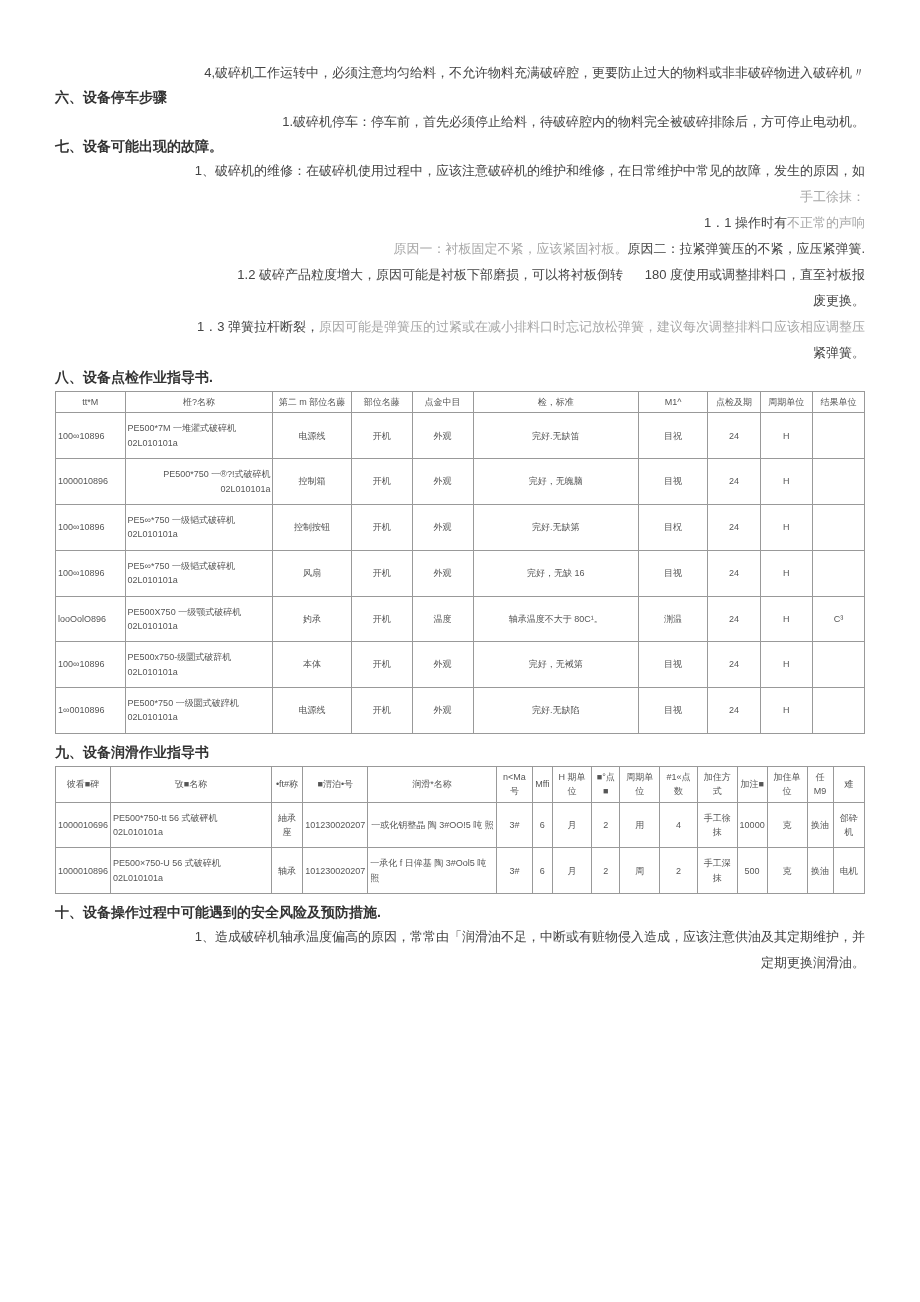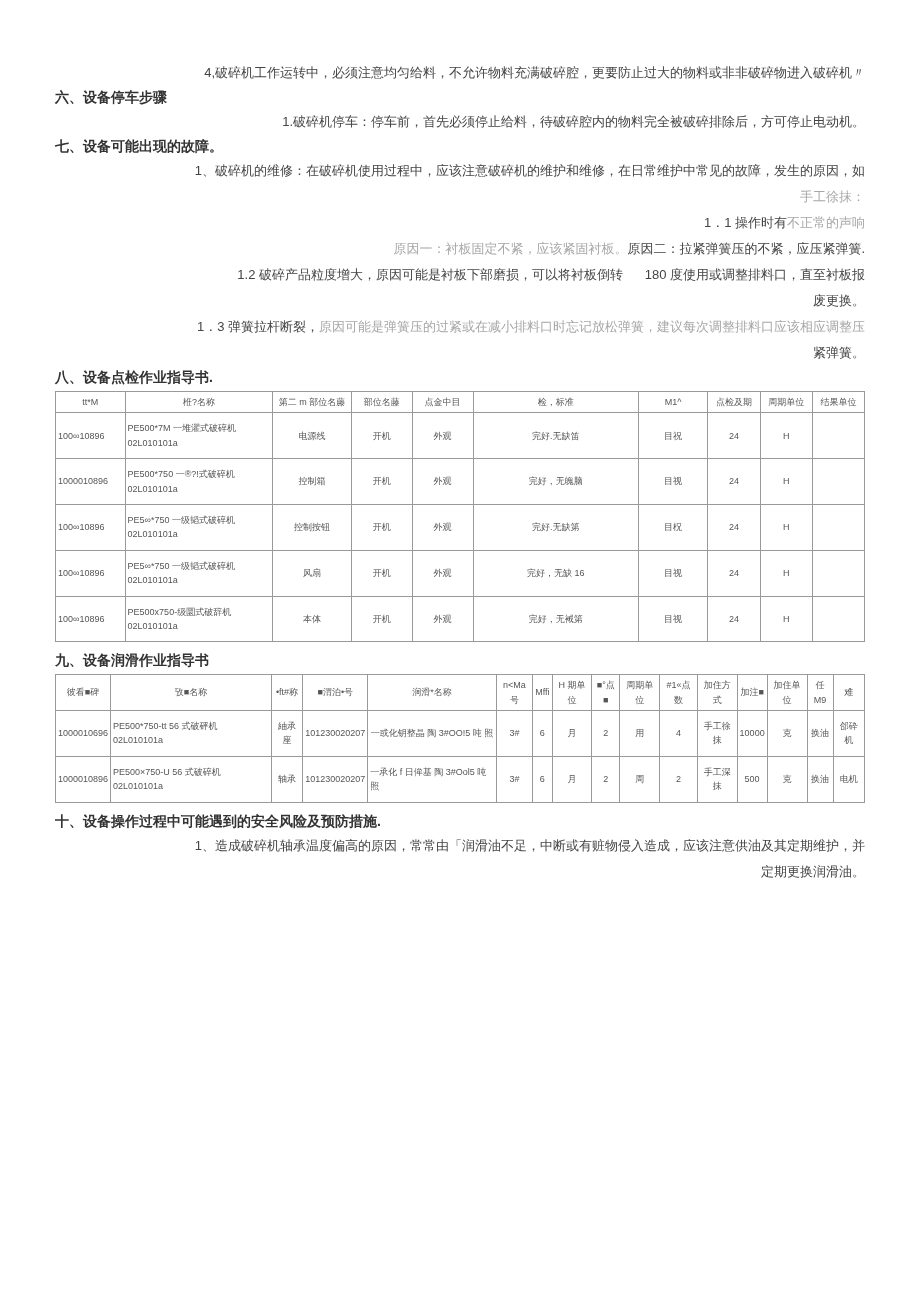--- a/index.html
+++ b/index.html
@@ -103,21 +103,21 @@
         <td>开机</td>
         <td>外观</td>
         <td>完好.无缺笛</td>
         <td>目祝</td>
         <td>24</td>
         <td>H</td>
         <td></td>
       </tr>
       <tr class="tall">
         <td style="text-align: left;">1000010896</td>
-        <td style="text-align: left;">PE500*750 一®?!式破碎机 02L010101a</td>
+        <td style="text-align: right;">PE500*750 一®?!式破碎机 02L010101a</td>
         <td>控制箱</td>
         <td>开机</td>
         <td>外观</td>
         <td>完好，无魄脑</td>
         <td>目视</td>
         <td>24</td>
         <td>H</td>
         <td></td>
       </tr>
       <tr class="tall">
@@ -138,26 +138,50 @@
         <td>风扇</td>
         <td>开机</td>
         <td>外观</td>
         <td>完好，无缺 16</td>
         <td>目视</td>
         <td>24</td>
         <td>H</td>
         <td></td>
       </tr>
       <tr class="tall">
+        <td style="text-align: left;">looOolO896</td>
+        <td style="text-align: left;">PE500X750 一级颚式破碎机 02L010101a</td>
+        <td>妁承</td>
+        <td>开机</td>
+        <td>温度</td>
+        <td>轴承温度不大于 80C¹。</td>
+        <td>渆温</td>
+        <td>24</td>
+        <td>H</td>
+        <td>C³</td>
+      </tr>
+      <tr class="tall">
         <td style="text-align: left;">100∞10896</td>
         <td style="text-align: left;">PE500x750-级圜式破辞机 02L010101a</td>
         <td>本体</td>
         <td>开机</td>
         <td>外观</td>
         <td>完好，无裓第</td>
+        <td>目视</td>
+        <td>24</td>
+        <td>H</td>
+        <td></td>
+      </tr>
+      <tr class="tall">
+        <td style="text-align: left;">1∞0010896</td>
+        <td style="text-align: left;">PE500*750 一级圜式破踤机 02L010101a</td>
+        <td>电源线</td>
+        <td>开机</td>
+        <td>外观</td>
+        <td>完好.无缺陷</td>
         <td>目视</td>
         <td>24</td>
         <td>H</td>
         <td></td>
       </tr>
     </tbody>
 </table>
 
 <p class="heading">九、设备润滑作业指导书</p>
 
@@ -181,21 +205,21 @@
         <th>任M9</th>
         <th>难</th>
       </tr>
     </thead>
   <tbody id="t2-body">
       <tr class="tall">
         <td>1000010696</td>
         <td style="text-align: left;">PE500*750-tt 56 式破砰机 02L010101a</td>
         <td>紬承座</td>
         <td>101230020207</td>
-        <td style="text-align: center;">一或化钥整晶 陶 3#OO!5 吨 照</td>
+        <td style="text-align: right;">一或化钥整晶 陶 3#OO!5 吨 照</td>
         <td>3#</td>
         <td>6</td>
         <td>月</td>
         <td>2</td>
         <td>用</td>
         <td>4</td>
         <td>手工徐抹</td>
         <td>10000</td>
         <td>克</td>
         <td>换油</td>

